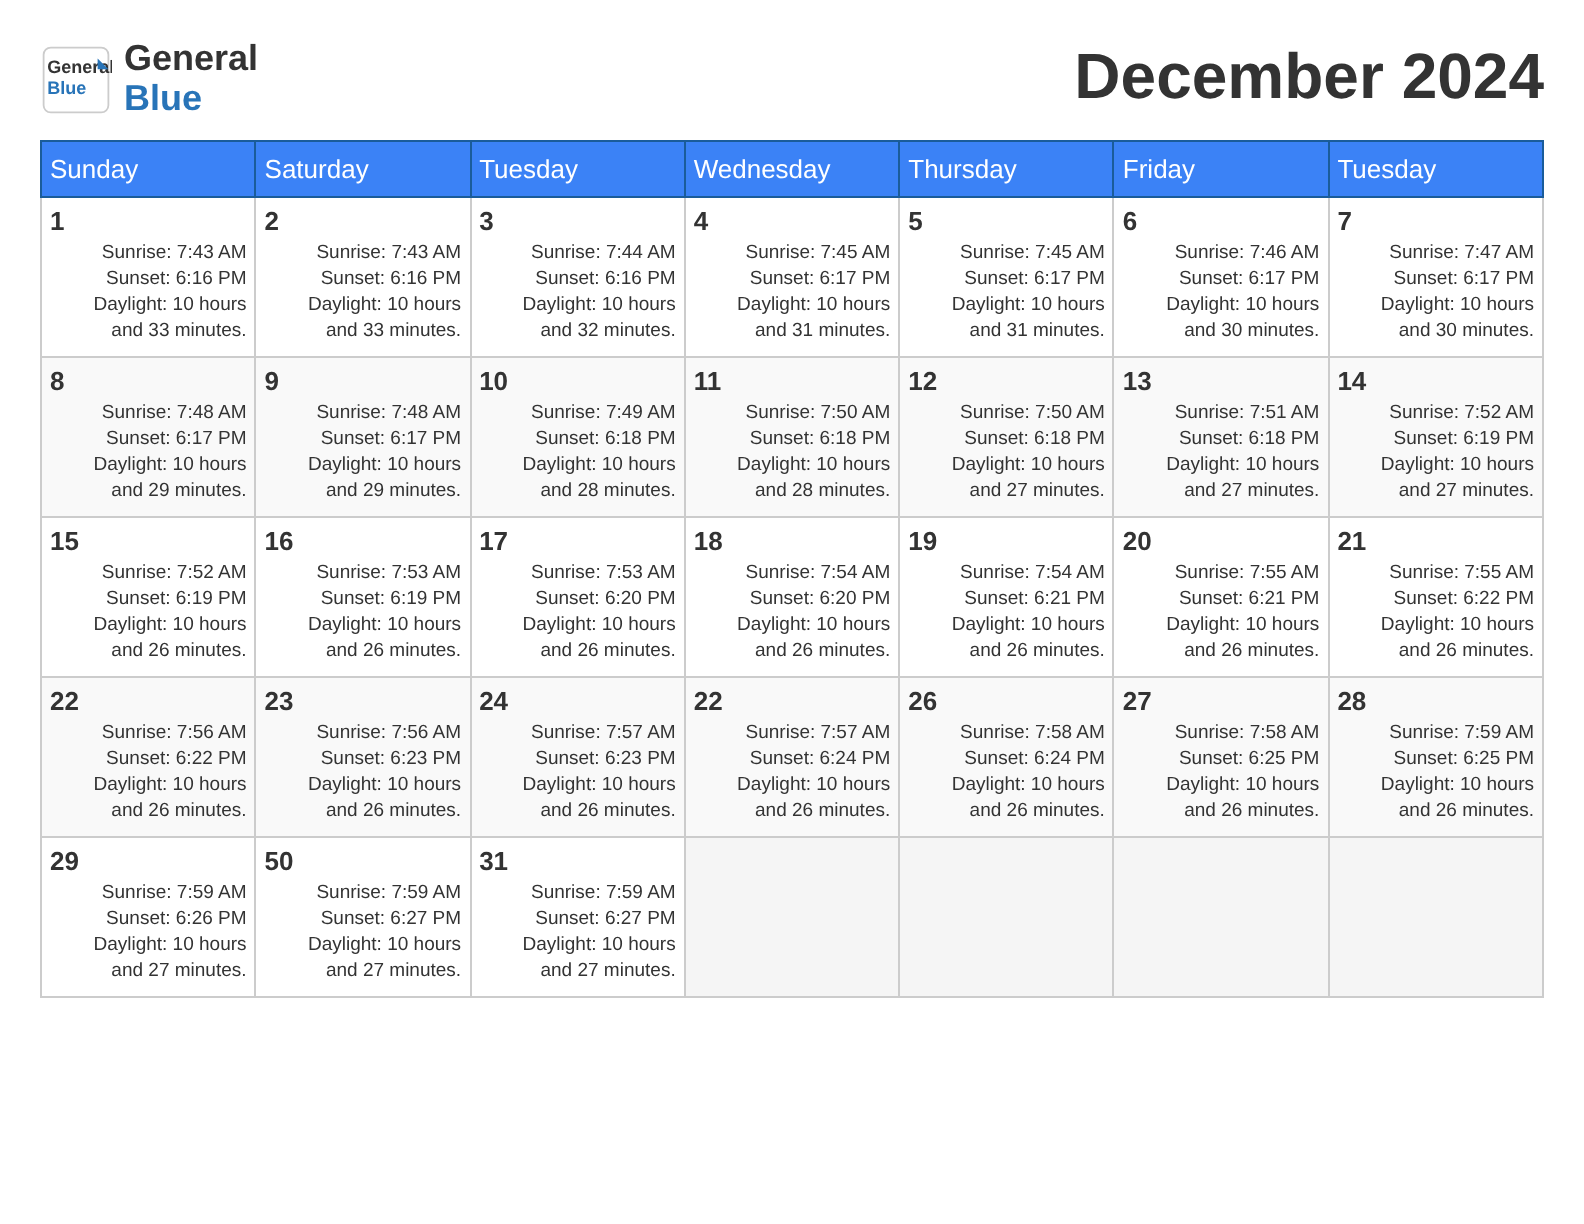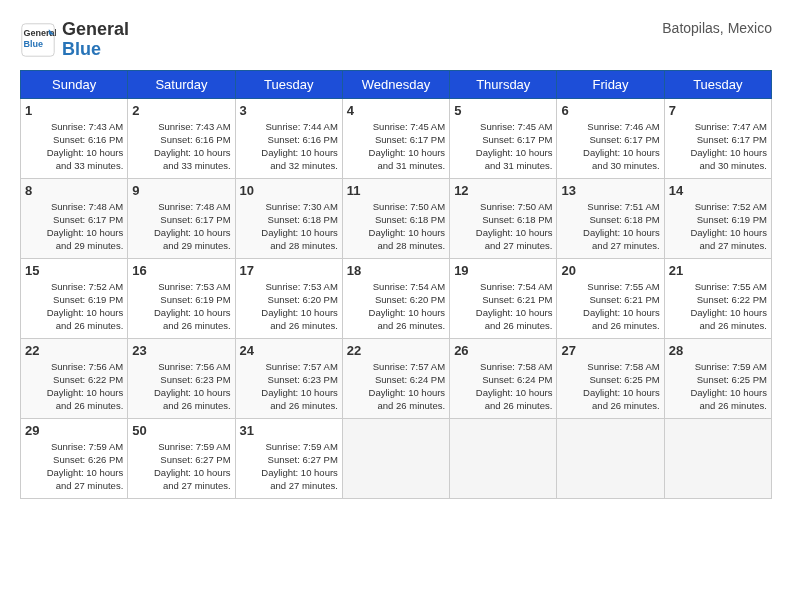--- a/index.html
+++ b/index.html
@@ -45,24 +45,24 @@
     .location {
       font-size: 14px;
       color: #555;
     }
     .calendar {
       width: 100%;
       border-collapse: collapse;
       font-size: 10px;
     }
     .calendar th {
-      background: #1d4ed8;
+      background: #3b82f6;
       color: #fff;
       padding: 6px 4px;
-      text-align: center;
+      text-align: left;
       font-size: 13px;
       font-weight: normal;
       border: 1px solid #1a5c9a;
     }
     .calendar td {
       border: 1px solid #ccc;
       vertical-align: top;
       padding: 4px 4px;
       width: calc(100% / 7);
       height: 80px;
@@ -97,21 +97,21 @@
       <text x="4" y="16" font-size="10" font-weight="bold" fill="#333">General</text>
       <text x="4" y="28" font-size="10" font-weight="bold" fill="#2874b8">Blue</text>
       <polygon points="32,8 38,14 32,14" fill="#2874b8"></polygon>
     </svg>
     <div class="logo-text">
       <div><span style="color:#333">General</span></div>
       <div><span style="color:#2874b8">Blue</span></div>
     </div>
   </div>
   <div class="title-block">
-    <div class="location">Batopilas, Mexico</div>
+    <div class="month-title">December 2024</div>
   </div>
 </div>
 
 <table class="calendar">
   <thead>
     <tr>
       <th>Sunday</th>
       <th>Saturday</th>
       <th>Tuesday</th>
       <th>Wednesday</th>
@@ -182,21 +182,21 @@
         </td>
         <td>
           <span class="day-num">9</span>
           <div class="day-info" style="white-space: pre-line;">Sunrise: 7:48 AM
 Sunset: 6:17 PM
 Daylight: 10 hours
 and 29 minutes.</div>
         </td>
         <td>
           <span class="day-num">10</span>
-          <div class="day-info" style="white-space: pre-line;">Sunrise: 7:30 AM
+          <div class="day-info" style="white-space: pre-line;">Sunrise: 7:49 AM
 Sunset: 6:18 PM
 Daylight: 10 hours
 and 28 minutes.</div>
         </td>
         <td>
           <span class="day-num">11</span>
           <div class="day-info" style="white-space: pre-line;">Sunrise: 7:50 AM
 Sunset: 6:18 PM
 Daylight: 10 hours
 and 28 minutes.</div>

